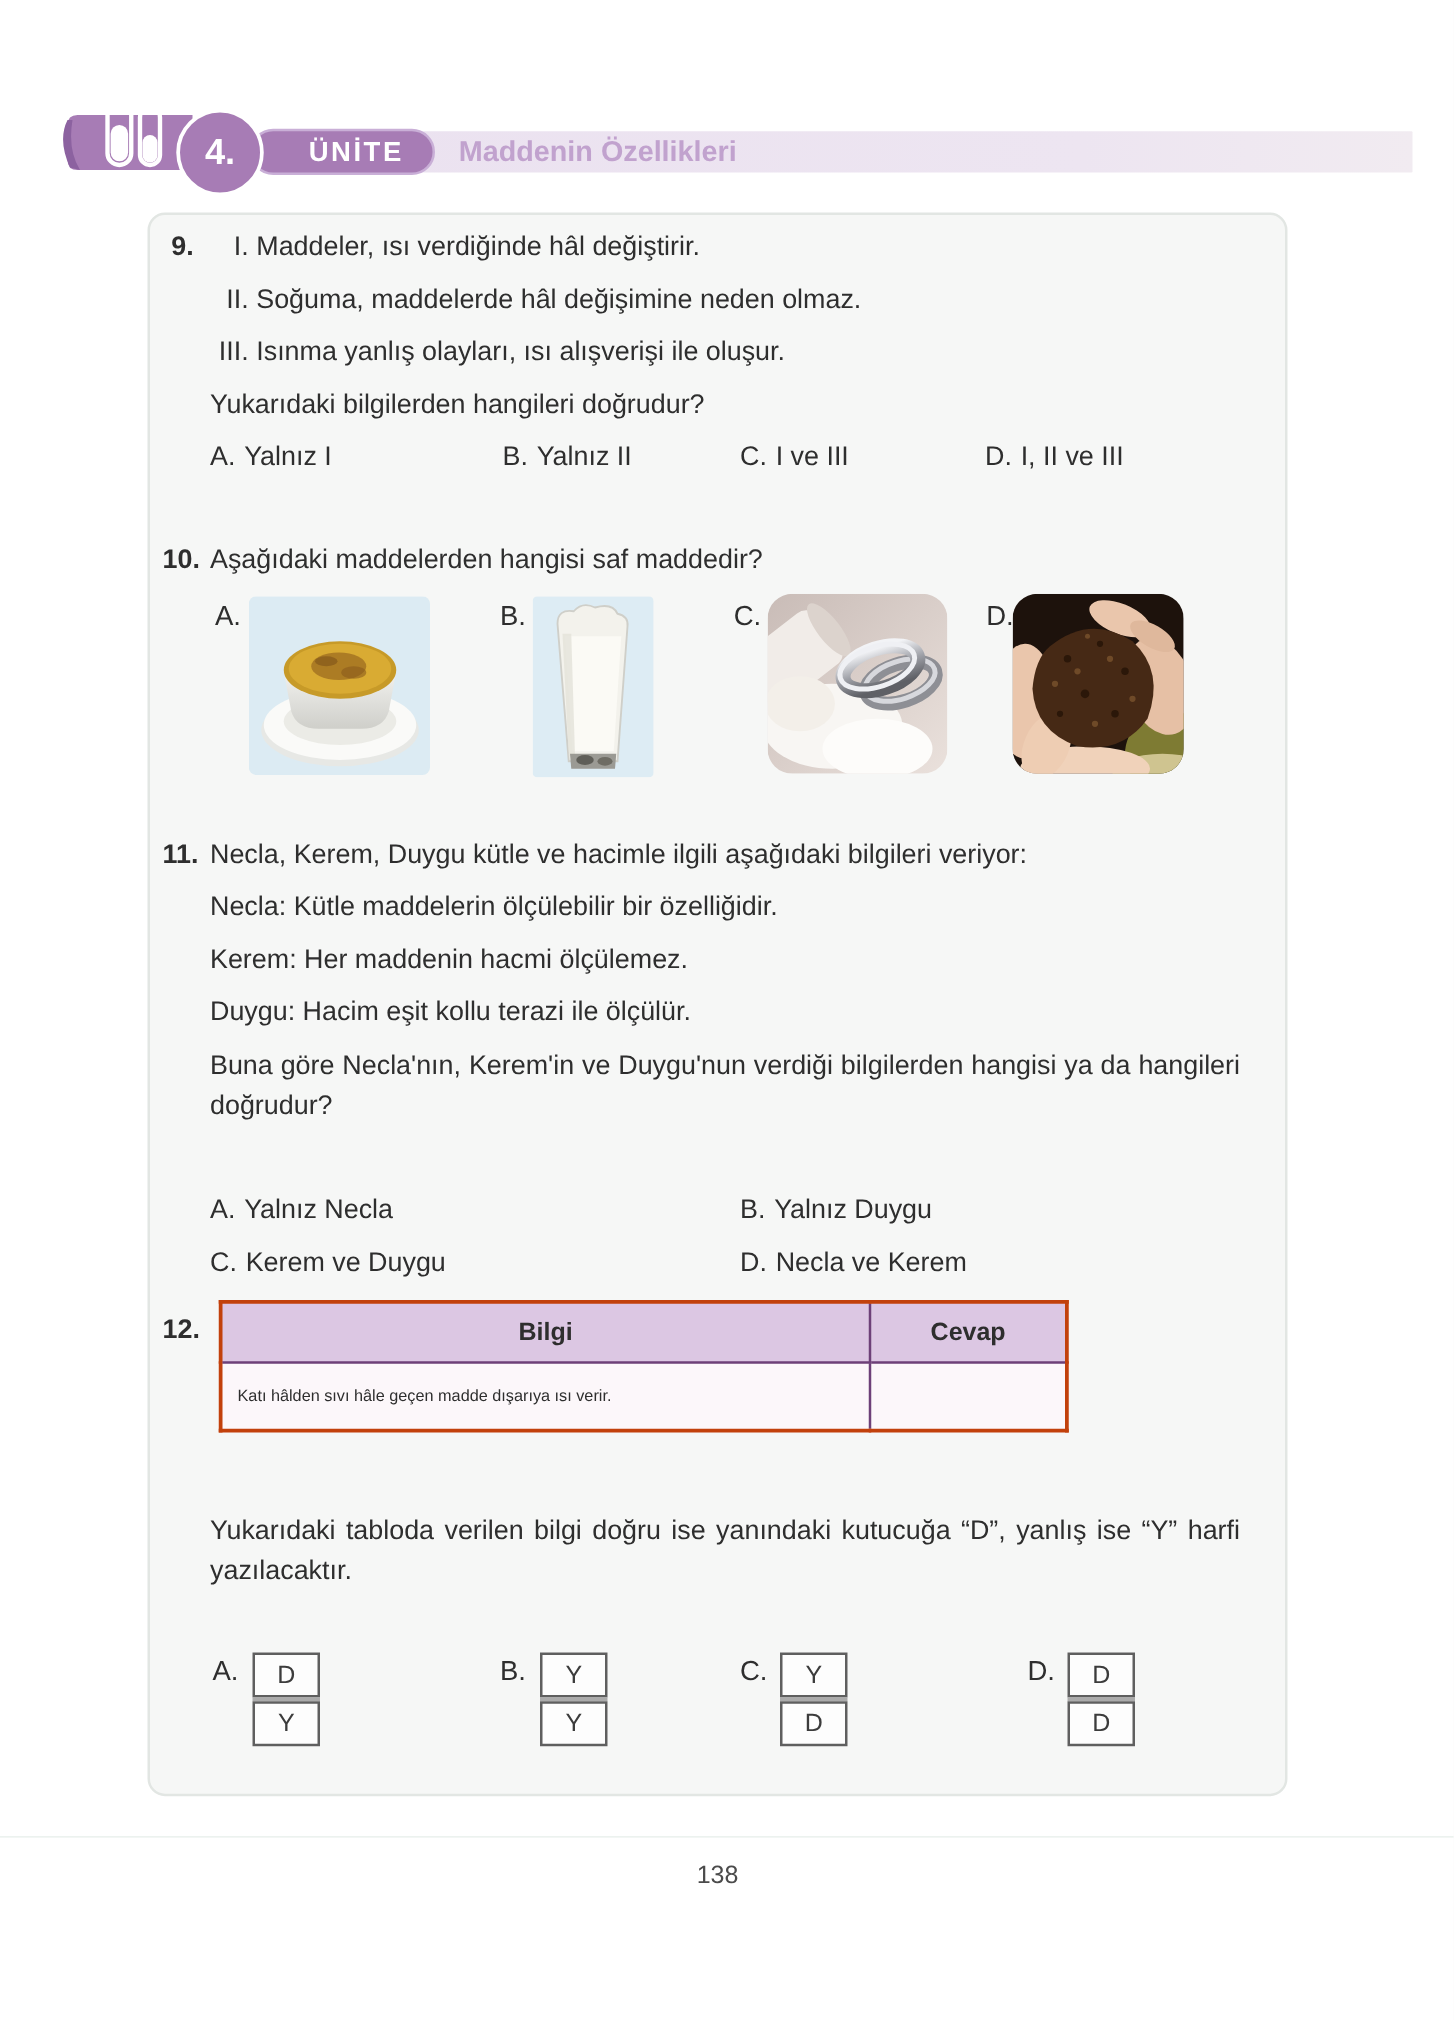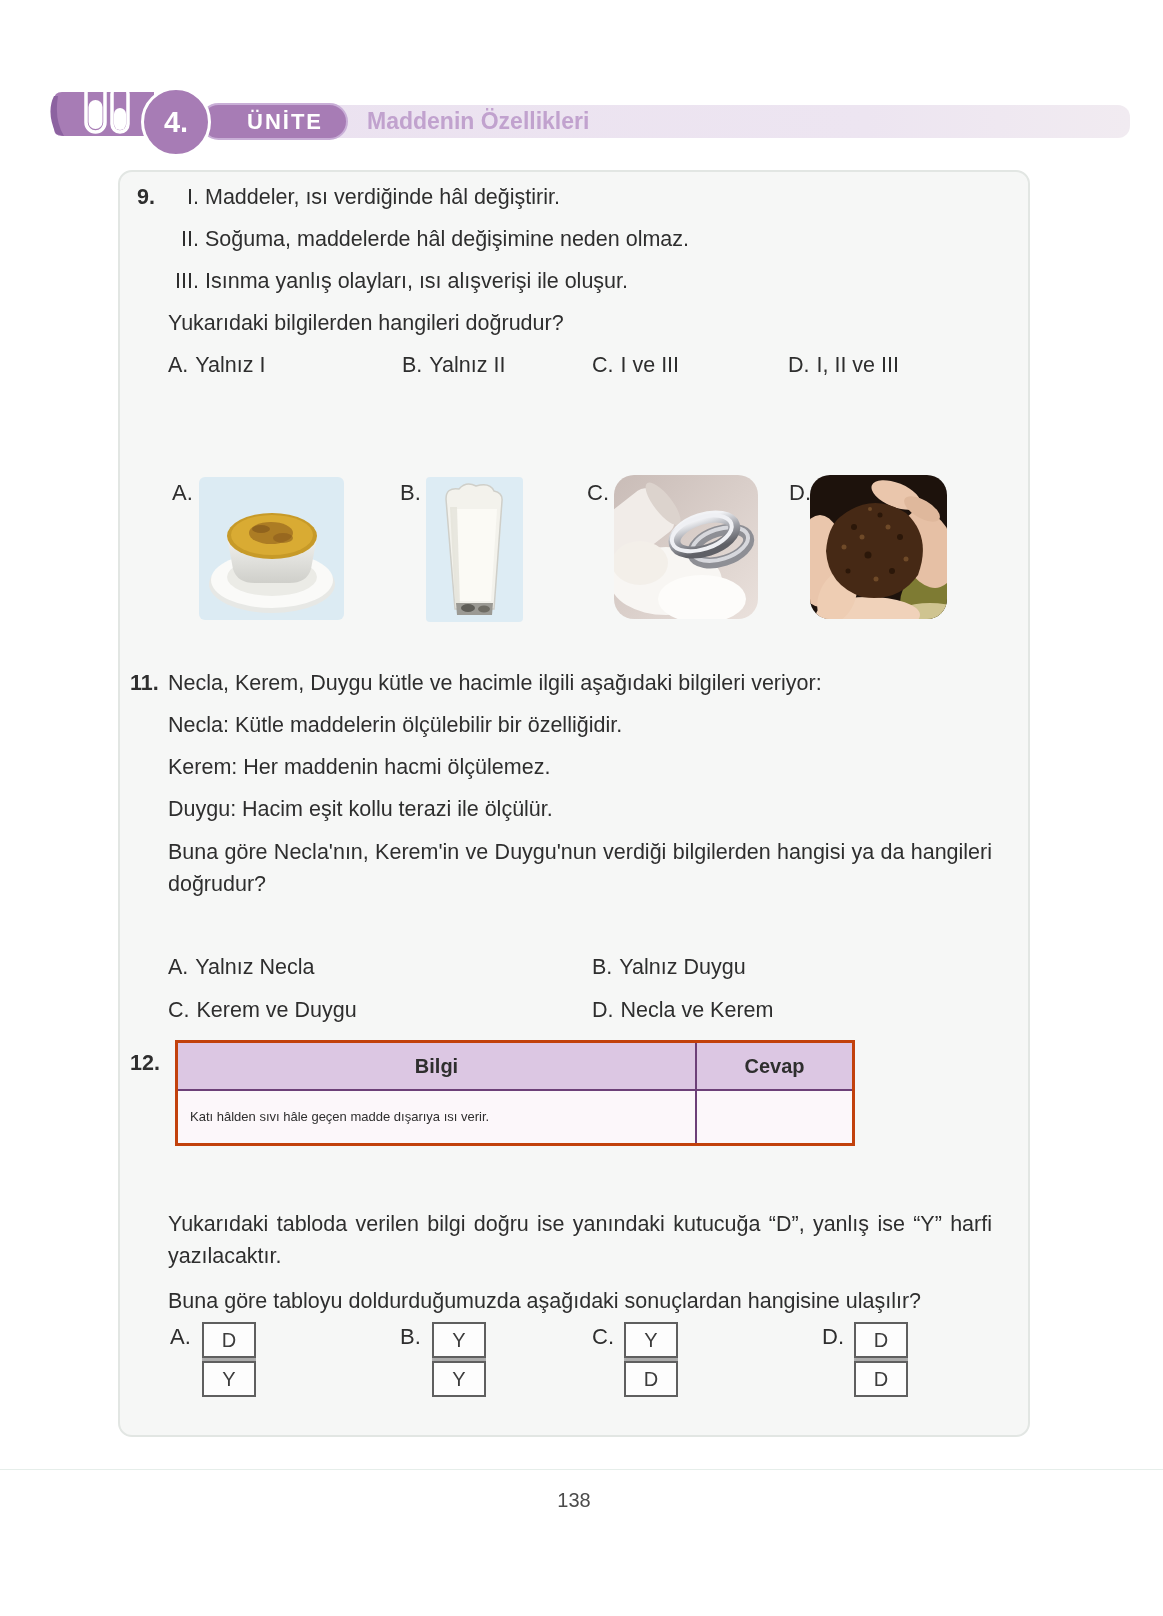--- a/index.html
+++ b/index.html
@@ -5,21 +5,21 @@
   html,body{margin:0;padding:0;}
   body{
     width:1163px;height:1616px;position:relative;overflow:hidden;
     background:#ffffff;color:#2e2e2e;
     font-family:"Liberation Sans", sans-serif;
   }
   
   .header-bar{
     position:absolute;left:252px;top:105px;width:878px;height:33px;
     background:linear-gradient(90deg,#ebe2f0 0%,#ede5f1 70%,#f1ebf1 100%);
-    border-radius:12px;z-index:1;
+    border-radius:1px;z-index:1;
   }
   .header-title{
     position:absolute;left:115px;top:3px;font-size:23px;font-weight:600;color:#c1a2ce;
     white-space:nowrap;
   }
   .ribbon-svg{position:absolute;left:50px;top:68px;z-index:2;}
   .unit-circle{
     position:absolute;left:141px;top:87px;width:64px;height:64px;border-radius:50%;
     background:#a77cb5;border:3px solid #fff;display:flex;align-items:center;justify-content:center;
     font-size:29px;font-weight:bold;color:#fff;z-index:4;
@@ -124,20 +124,24 @@
     <div style="margin-left:31px;">Yukarıdaki bilgilerden hangileri doğrudur?</div>
     <div class="optrow" style="margin-top:16px;">
       <span class="opt" style="left:31px;"><span>A.</span><span class="t">Yalnız I</span></span>
       <span class="opt" style="left:265px;"><span>B.</span><span class="t">Yalnız II</span></span>
       <span class="opt" style="left:455px;"><span>C.</span><span class="t">I ve III</span></span>
       <span class="opt" style="left:651px;"><span>D.</span><span class="t">I, II ve III</span></span>
     </div>
   </div>
 
   <div class="q" style="left:10px;top:262px;width:880px;height:210px;">
+    <div class="flexline">
+      <span class="qnum" style="width:38px;flex:none;">10.</span>
+      <span>Aşağıdaki maddelerden hangisi saf maddedir?</span>
+    </div>
 
     <span class="imglabel" style="left:42px;top:46px;">A.</span>
     <div class="photo" style="left:69px;top:43px;width:145px;height:143px;border-radius:6px;">
       <svg width="145" height="143" viewBox="0 0 145 143">
         <defs>
           <linearGradient id="gbowl" x1="0" y1="0" x2="0" y2="1">
             <stop offset="0" stop-color="#f2f2ef"></stop>
               <stop offset="1" stop-color="#cfcfca"></stop>
           </linearGradient>
         </defs>
@@ -260,21 +264,20 @@
           <th class="col-cevap">Cevap</th>
         </tr>
         <tr>
           <td>Katı hâlden sıvı hâle geçen madde dışarıya ısı verir.</td>
           <td></td>
         </tr>
       </tbody>
     </table>
 
     <div class="jpara" style="position:absolute;top:168px;left:0;width:824px;margin-left:38px;">Yukarıdaki tabloda verilen bilgi doğru ise yanındaki kutucuğa “D”, yanlış ise “Y” harfi yazılacaktır.</div>
-    <div style="position:absolute;top:248px;left:38px;white-space:nowrap;">Buna göre tabloyu doldurduğumuzda aşağıdaki sonuçlardan hangisine ulaşılır?</div>
 
     <span class="imglabel" style="left:40px;top:284px;">A.</span>
     <div class="dy-box" style="left:72px;top:282px;">
       <div class="dy-cell">D</div>
       <div class="dy-div"></div>
       <div class="dy-cell">Y</div>
     </div>
 
     <span class="imglabel" style="left:270px;top:284px;">B.</span>
     <div class="dy-box" style="left:302px;top:282px;">

